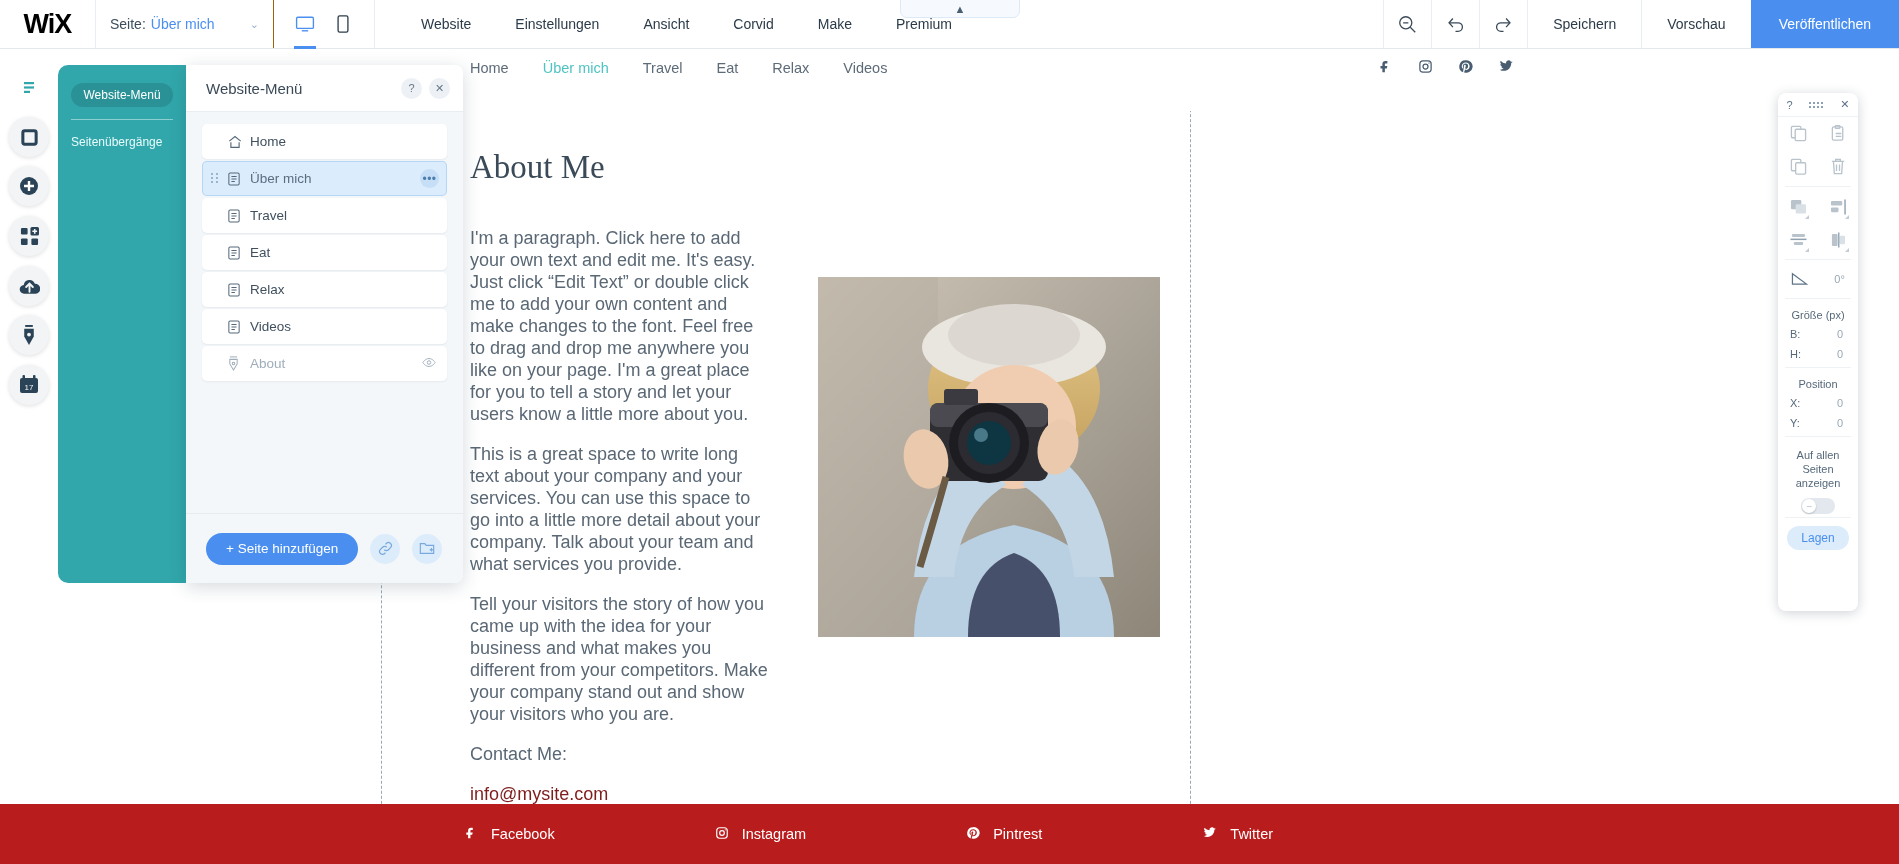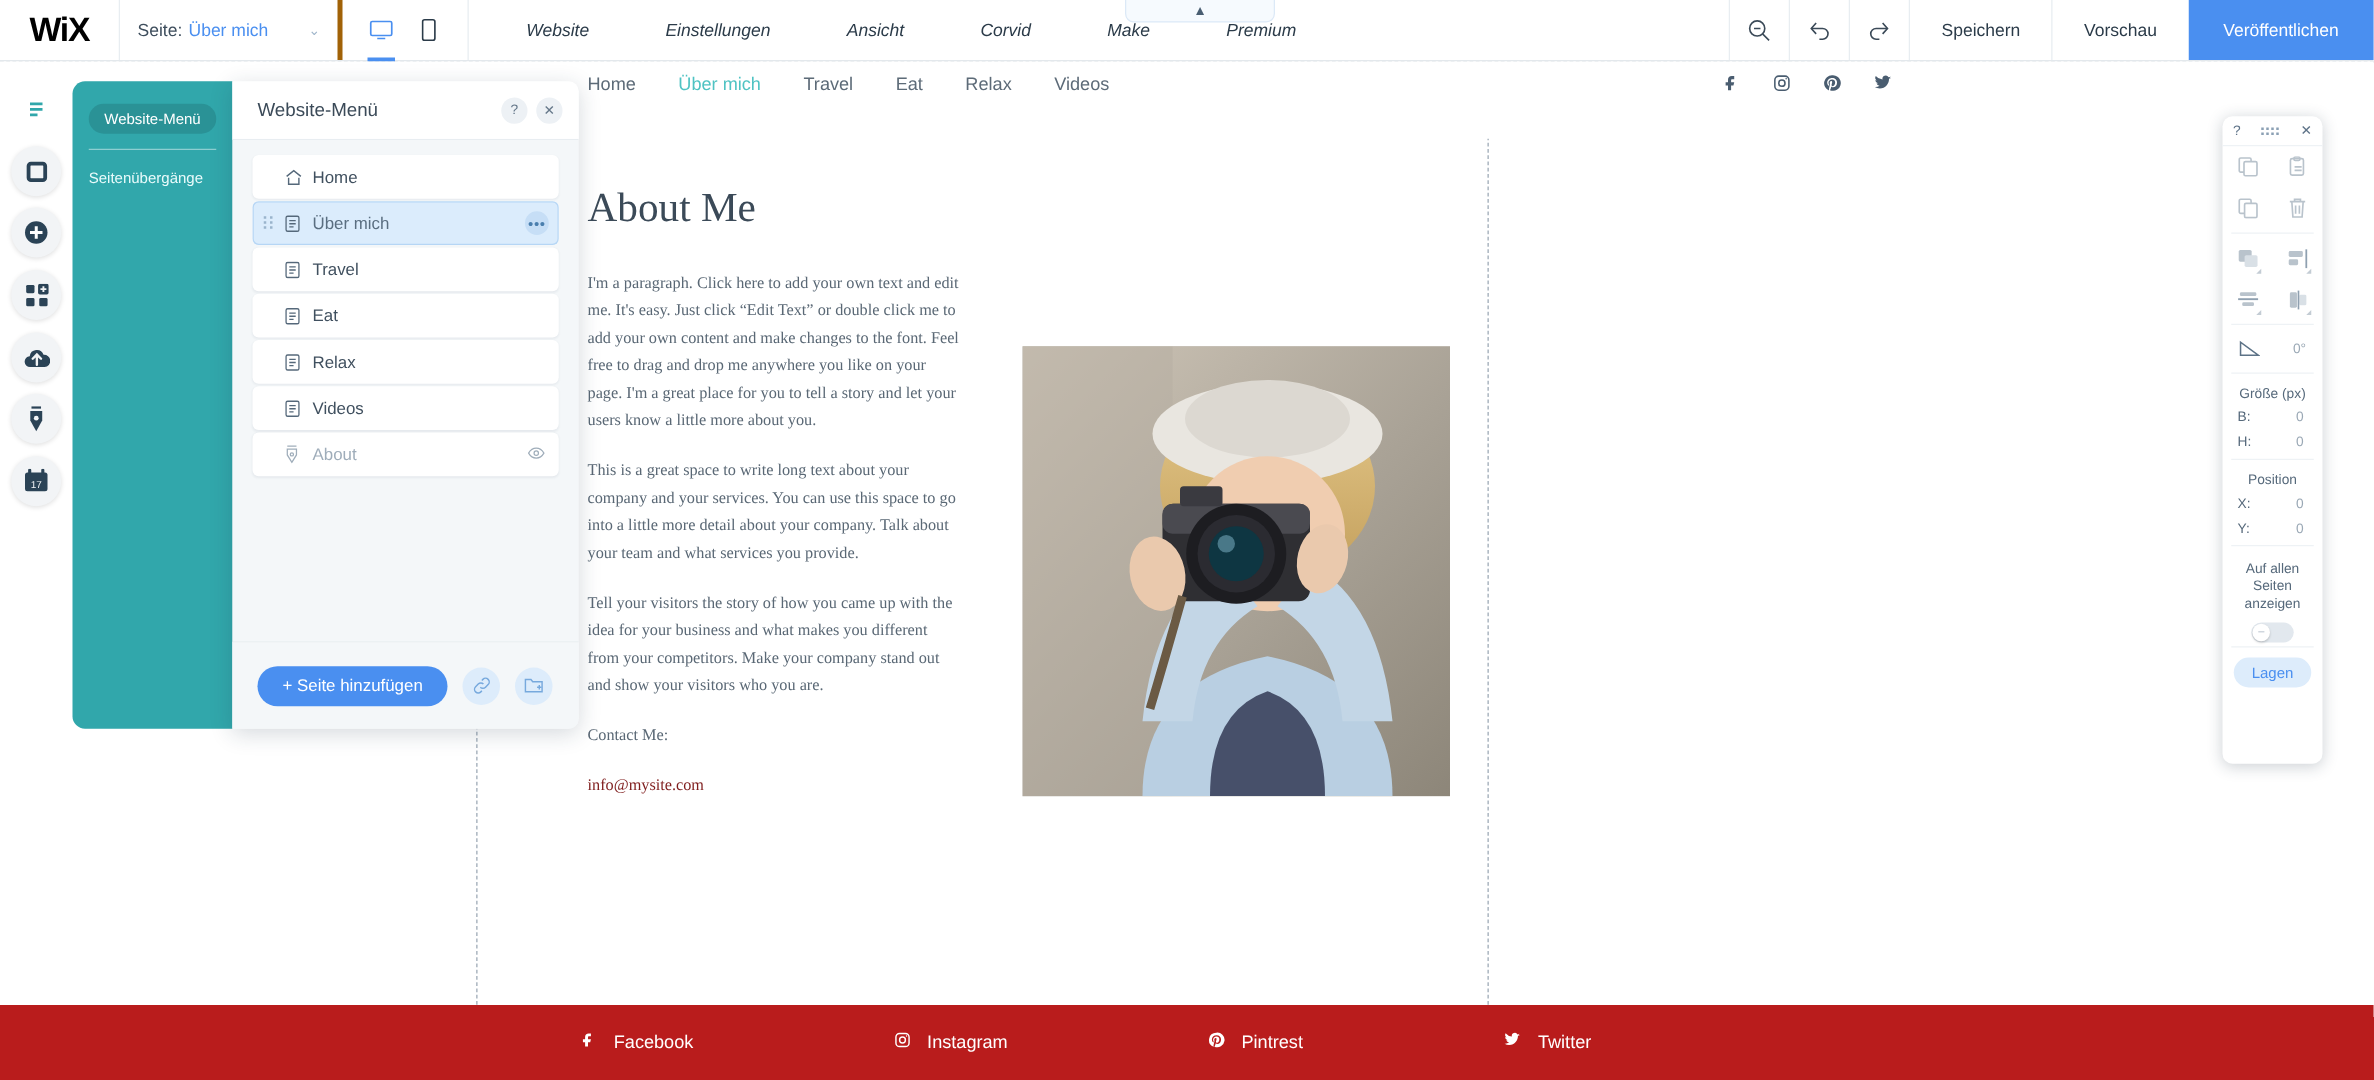--- a/index.html
+++ b/index.html
@@ -18,36 +18,36 @@
     background: #fff; border-bottom: 1px solid #e3e8ec;
     display: flex; align-items: stretch; z-index: 60;
   }
   .tb-logo {
     width: 96px; display: flex; align-items: center; justify-content: center;
     font-weight: bold; font-size: 27px; letter-spacing: -1px; color: #000;
     border-right: 1px solid #e8edf1;
   }
   .tb-page {
     width: 178px; display: flex; align-items: center; gap: 5px;
-    padding: 0 14px; border-right: 4px solid #a16207; font-size: 14px; justify-content: center;
+    padding: 0 14px; border-right: 1px solid #a16207; font-size: 14px; justify-content: center;
   }
   .tb-page .lbl { color: #3d4d5c; }
   .tb-page .val { color: #4a8ff0; }
   .tb-page .chev { margin-left: auto; color: #9cb3c9; font-size: 11px; }
   .tb-devices {
     width: 101px; display: flex; align-items: center; justify-content: center;
     gap: 16px; border-right: 1px solid #e8edf1; position: relative;
   }
   .dev-ico { position: relative; width: 22px; height: 30px;
              display: flex; align-items: center; justify-content: center; }
   .dev-ico.active::after {
     content: ""; position: absolute; bottom: -10px; left: 0; right: 0;
     height: 3px; background: #4a8ff0;
   }
-  .tb-menus { display: flex; align-items: center; gap: 17px; padding-left: 24px; font-style: italic; }
+  .tb-menus { display: flex; align-items: center; gap: 0; padding-left: 24px; }
   .tb-menus .m { padding: 0 22px; font-size: 14px; color: #2b3b49; line-height: 48px; cursor: default; }
   .tb-right { margin-left: auto; display: flex; align-items: stretch; }
   .tb-icbtn { width: 48px; display: flex; align-items: center; justify-content: center;
               border-left: 1px solid #e8edf1; }
   .tb-txtbtn { display: flex; align-items: center; padding: 0 25px;
                border-left: 1px solid #e8edf1; font-size: 14px; }
   .tb-publish {
     display: flex; align-items: center; padding: 0 28px; background: #4a8ff0;
     color: #fff; font-size: 14px; font-weight: 500;
   }
@@ -70,22 +70,22 @@
               font-size: 14.5px; color: #5d6b78; }
   #site-nav .nav-item.active { color: #4fc3c3; }
   #site-social { position: absolute; top: 10px; right: 385px; display: flex; gap: 25px;
                  color: #4a5d70; }
 
   #site-title {
     position: absolute; top: 100px; left: 470px; font-size: 33px;
     font-family: "Liberation Serif", serif; color: #3b4a58; font-weight: normal;
   }
   #site-body {
-    position: absolute; top: 166px; left: 470px; width: 300px;
-    font-size: 13px; line-height: 22px; color: #5a6875; font-family: Liberation Serif, serif;
+    position: absolute; top: 178px; left: 470px; width: 300px;
+    font-size: 18px; line-height: 22px; color: #5a6875;
   }
   #site-body p { margin-bottom: 18px; }
   #site-body a { color: #7f1d1d; text-decoration: none; }
 
   #site-photo {
     position: absolute; top: 228px; left: 818px; width: 342px; height: 360px;
     overflow: hidden; background: #b9b2a8;
   }
 
   #site-footer {

